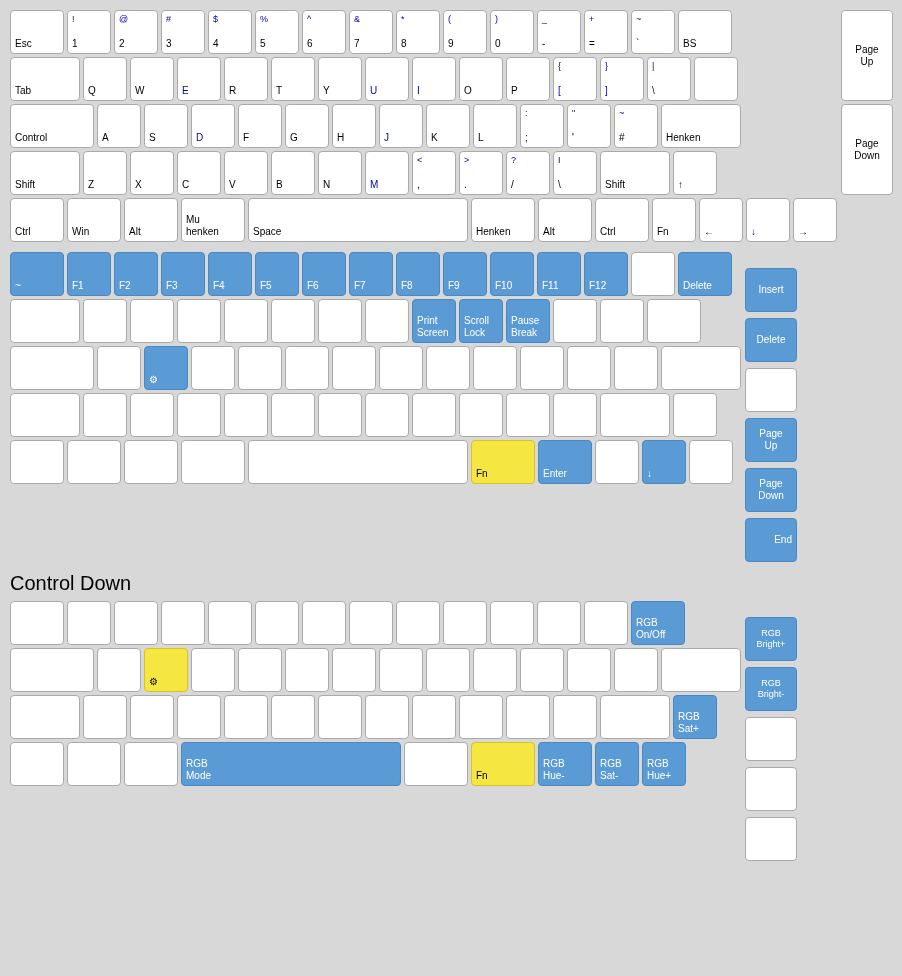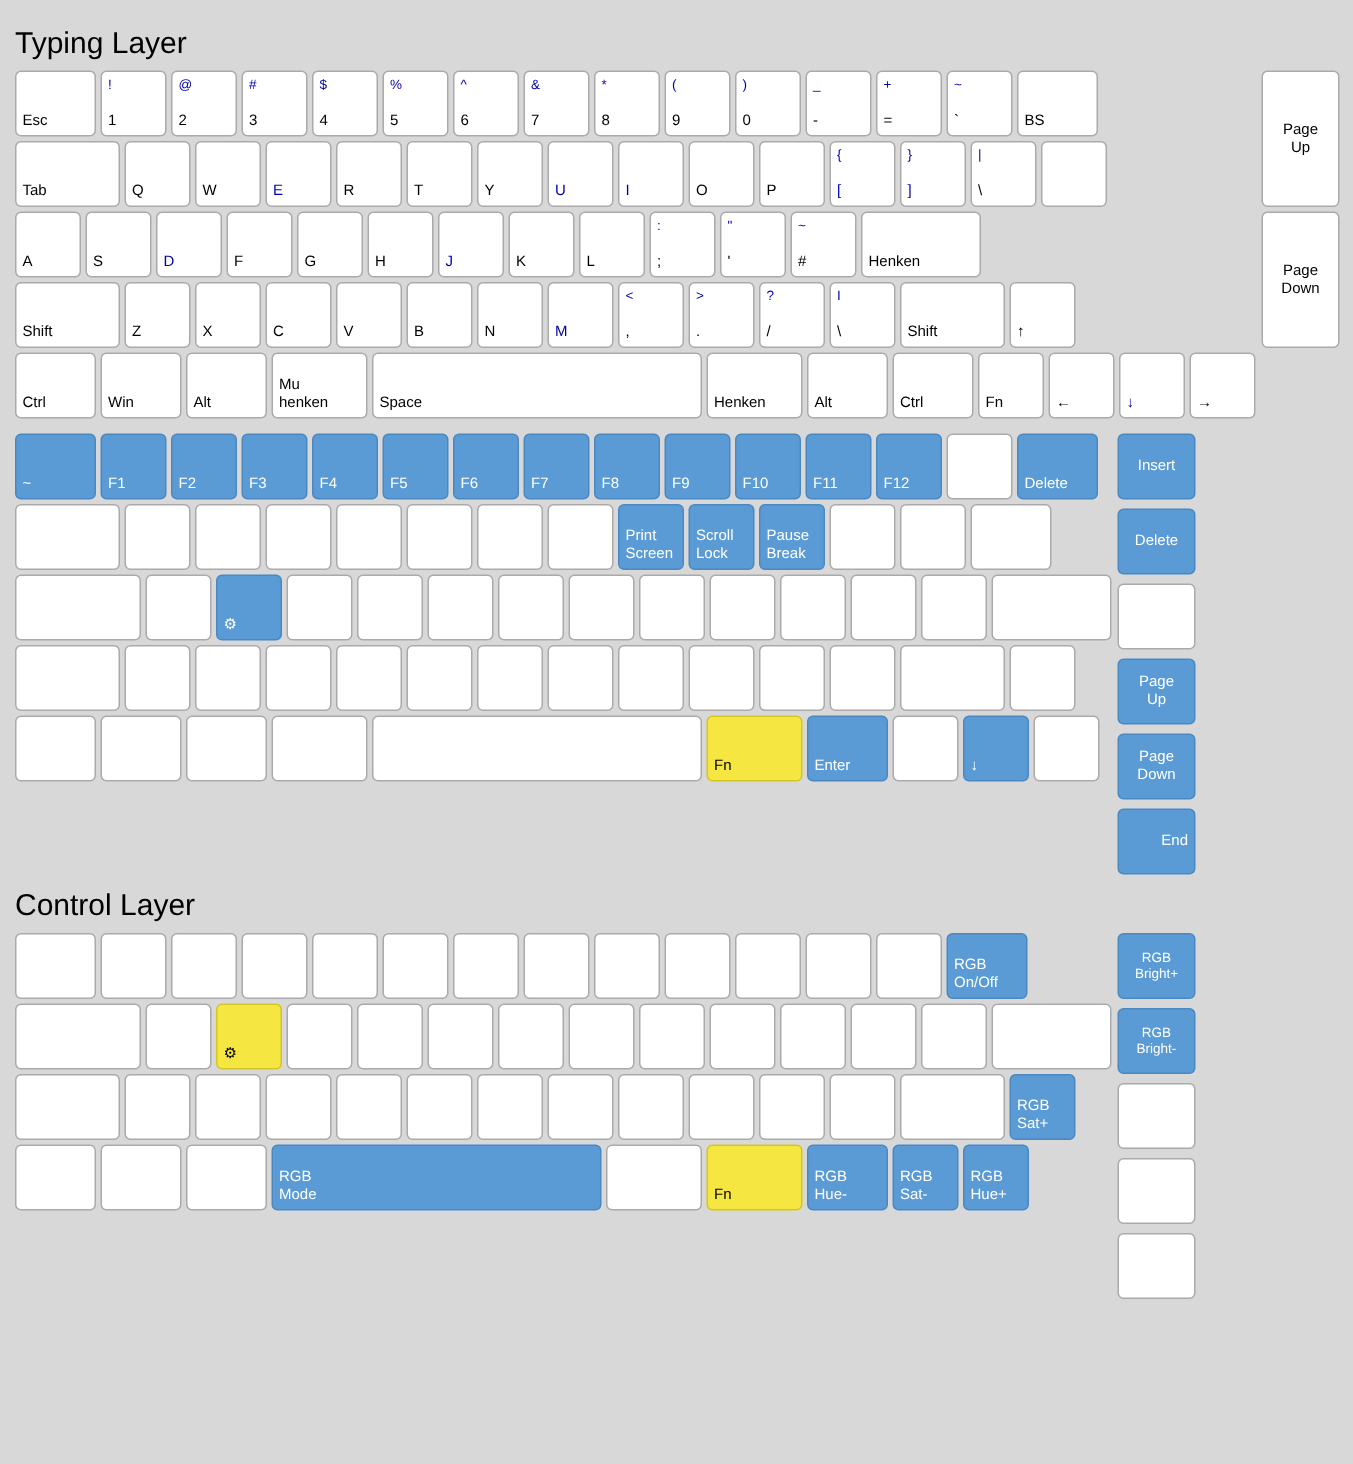--- a/index.html
+++ b/index.html
@@ -73,32 +73,31 @@
     .key.red {
       background: #e05050;
       color: #fff;
       border-color: #c03030;
     }
     
     .side-keys {
       display: flex;
       flex-direction: column;
       gap: 3px;
-      margin-top: 0;
+      margin-top: 16px;
     }
     .key-tall {
       min-width: 44px;
       height: 91px;
     }
   </style>
 </head>
 <body>
 
 <div class="keyboard-section">
-  <h2>Typing Layer</h2>
   <div class="keyboard-wrapper">
     <div class="keyboard-main">
 
       <div class="key-row">
         <div class="key" style="min-width:54px">
             <span class="bottom-label">Esc</span>
           </div>
         <div class="key">
             <span class="top-label">!</span>
             <span class="bottom-label">1</span>
@@ -199,20 +198,23 @@
             <span class="bottom-label" style="color:#00a">]</span>
           </div>
         <div class="key">
             <span class="top-label">|</span>
             <span class="bottom-label">\</span>
           </div>
         <div class="key" style="min-width:44px"></div>
       </div>
 
       <div class="key-row">
+        <div class="key" style="min-width:84px">
+            <span class="bottom-label">Control</span>
+          </div>
         <div class="key">
             <span class="bottom-label">A</span>
           </div>
         <div class="key">
             <span class="bottom-label">S</span>
           </div>
         <div class="key">
             <span class="bottom-label" style="color:#00a">D</span>
           </div>
         <div class="key">
@@ -494,21 +496,21 @@
         <span class="bottom-label" style="text-align:center; color:#fff">Page<br>Down</span>
       </div>
       <div class="key blue" style="height:44px; min-width:52px; margin-top:3px; justify-content:center; align-items:flex-end; display:flex">
         <span class="bottom-label" style="color:#fff">End</span>
       </div>
     </div>
   </div>
 </div>
 
 <div class="keyboard-section">
-  <h2>Control Layer</h2>
+  <h2>Control Down</h2>
   <div class="keyboard-wrapper">
     <div class="keyboard-main">
 
       <div class="key-row">
         <div class="key" style="min-width:54px"></div>
         <div class="key"></div>
         <div class="key"></div>
         <div class="key"></div>
         <div class="key"></div>
         <div class="key"></div>

